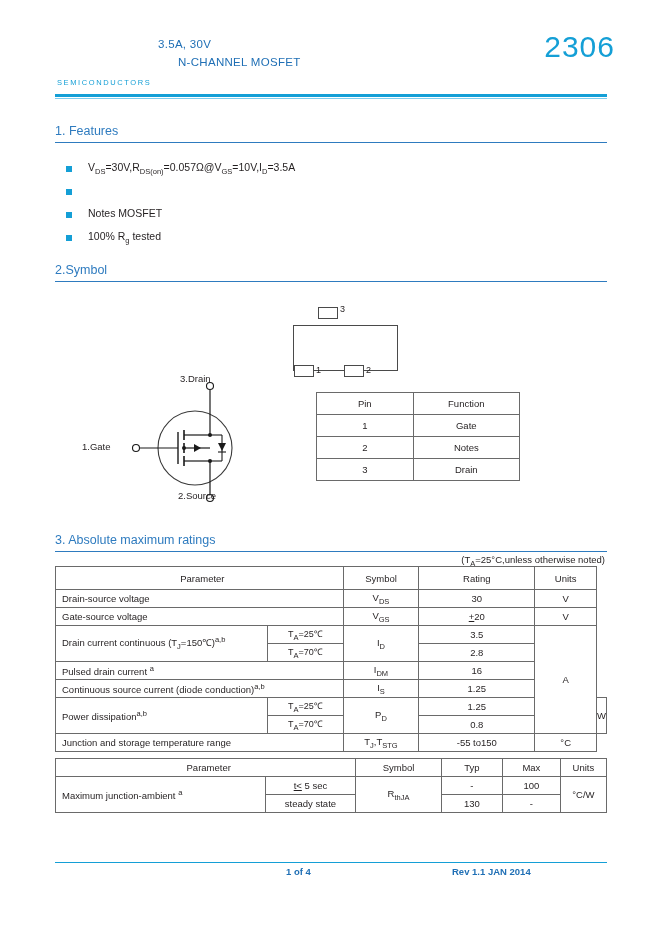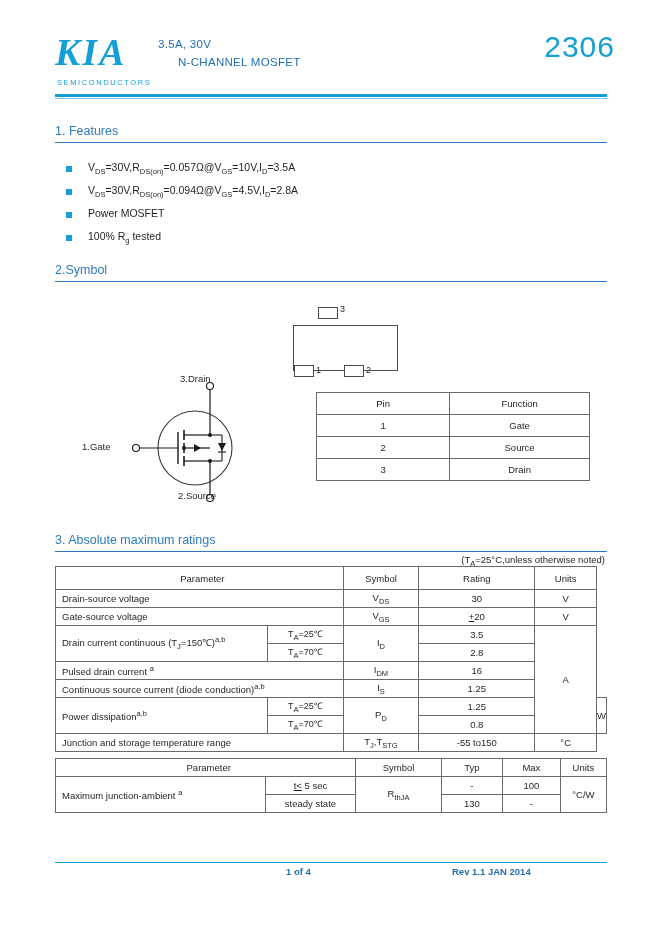--- a/index.html
+++ b/index.html
@@ -176,21 +176,21 @@
     padding: 0;
     text-align: center;
     font-weight: normal;
     height: 19px;
     vertical-align: middle;
   }
   .pin-table {
     position: absolute;
     left: 316px;
     top: 392px;
-    width: 274px;
+    width: 204px;
     padding-left: 30px;
   }
   .pin-table td { height: 21px; }
   .pin-table .c1 { width: 120px; }
   .pin-table .c2 { width: 126px; }
 
   
   .rating-note {
     position: absolute;
     right: 57px;
@@ -266,44 +266,40 @@
     color: #1f6fb5;
   }
   .u { text-decoration: underline; }
 </style>
 </head>
 <body>
 
 <div class="page">
 
   <div class="header">
-    <div class="logo-kia">KIA</div>
     <div class="logo-sub">SEMICONDUCTORS</div>
     <div class="head-line1">3.5A,   30V</div>
     <div class="head-line2">N-CHANNEL MOSFET</div>
     <div class="part-number">2306</div>
   </div>
   <div class="header-rule"></div>
   <div class="header-rule2"></div>
 
   <div class="sect" style="left:55px; top:124px;">1.  Features</div>
   <div class="sect-rule" style="top:142px;"></div>
 
   <div class="bullet" style="left:66px; top:166px;"></div>
   <div class="feat" style="left:88px; top:161px;">
     V<sub>DS</sub>=30V,R<sub>DS(on)</sub>=0.057Ω@V<sub>GS</sub>=10V,I<sub>D</sub>=3.5A
   </div>
 
   <div class="bullet" style="left:66px; top:189px;"></div>
-  <div class="feat" style="left:88px; top:184px;">
-    V<sub>DS</sub>=30V,R<sub>DS(on)</sub>=0.094Ω@V<sub>GS</sub>=4.5V,I<sub>D</sub>=2.8A
-  </div>
 
   <div class="bullet" style="left:66px; top:212px;"></div>
-  <div class="feat" style="left:88px; top:207px;">Power MOSFET</div>
+  <div class="feat" style="left:88px; top:207px;">Notes MOSFET</div>
 
   <div class="bullet" style="left:66px; top:235px;"></div>
   <div class="feat" style="left:88px; top:230px;">
     100% R<sub>g</sub> tested
   </div>
 
   <div class="sect" style="left:55px; top:263px;">2.Symbol</div>
   <div class="sect-rule" style="top:281px;"></div>
 
   <div class="pkg">
@@ -366,21 +362,21 @@
         <tr>
       <td class="c1">Pin</td>
       <td class="c2">Function</td>
     </tr>
     <tr>
       <td>1</td>
       <td>Gate</td>
     </tr>
     <tr>
       <td>2</td>
-      <td>Source</td>
+      <td>Notes</td>
     </tr>
     <tr>
       <td>3</td>
       <td>Drain</td>
     </tr>
   </tbody>
     </table>
 
   <div class="sect" style="left:55px; top:533px;">3. Absolute maximum ratings</div>
   <div class="sect-rule" style="top:551px;"></div>

